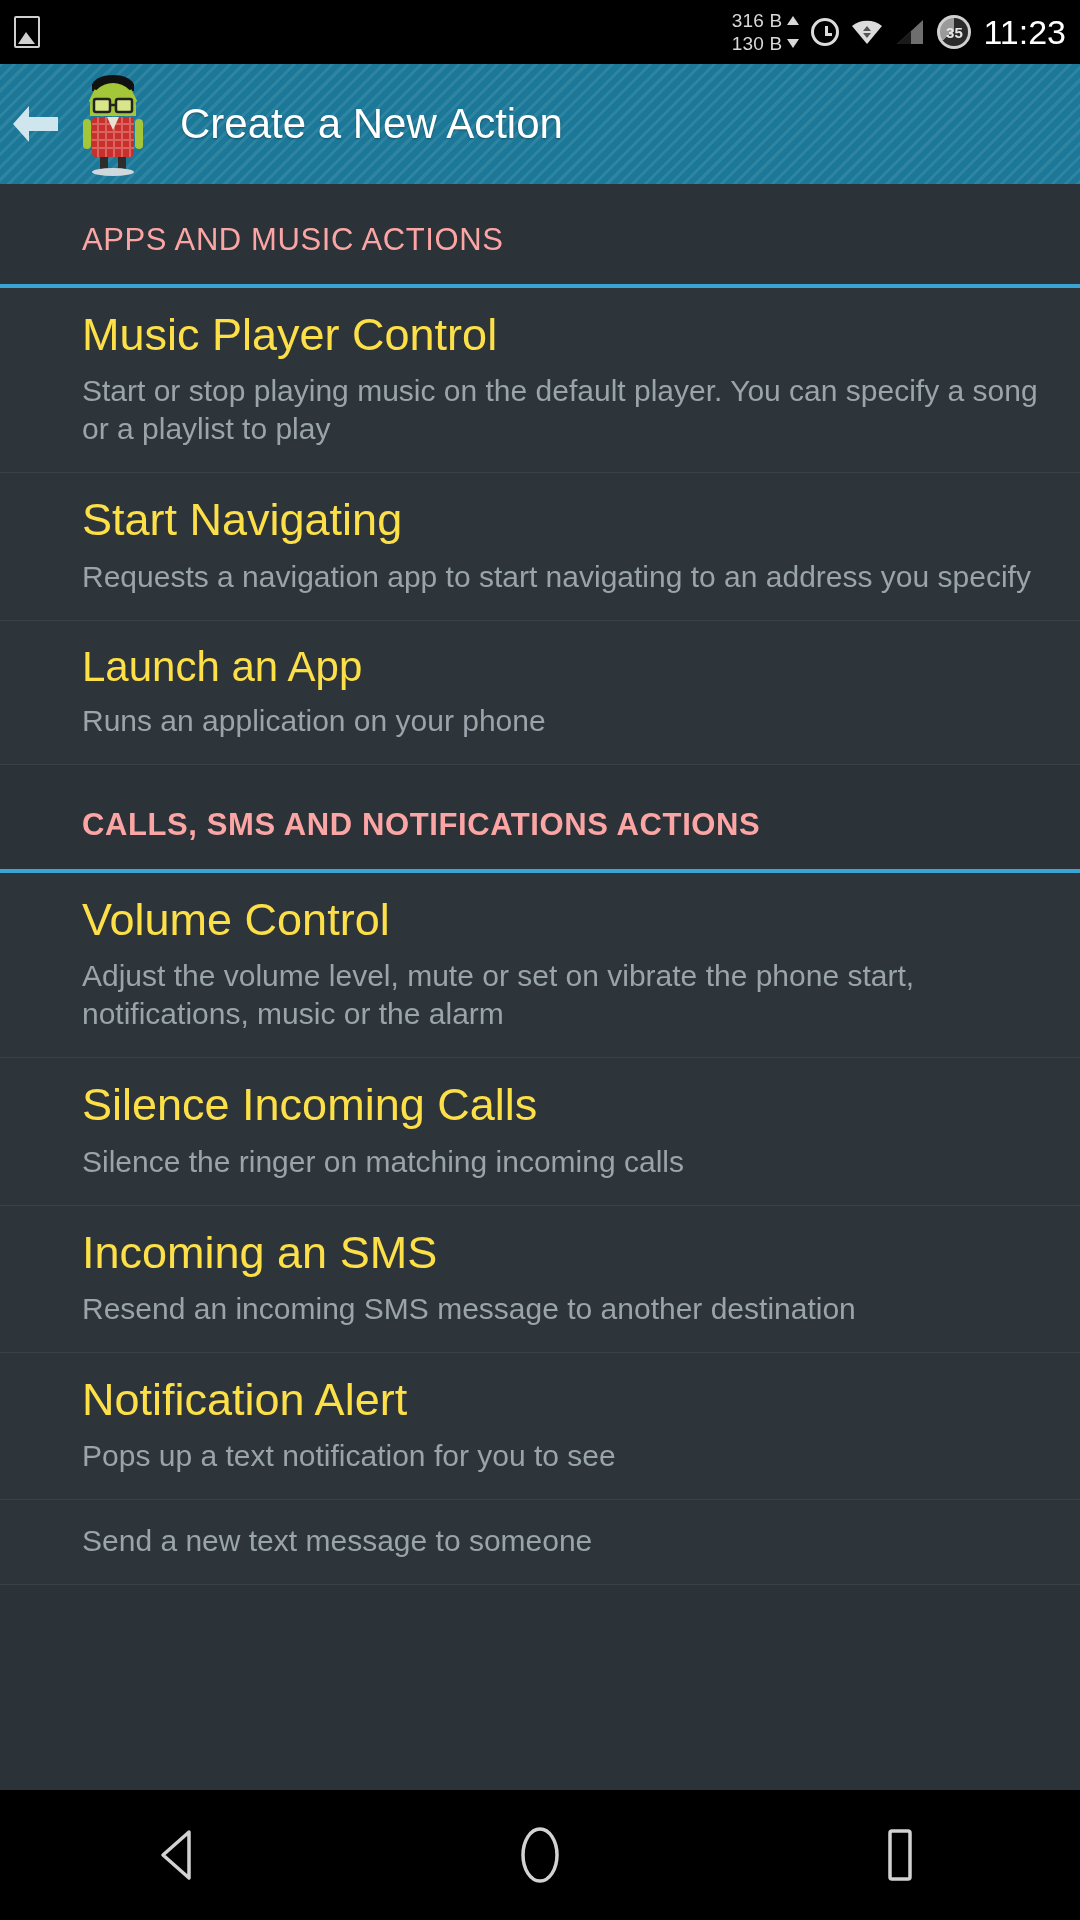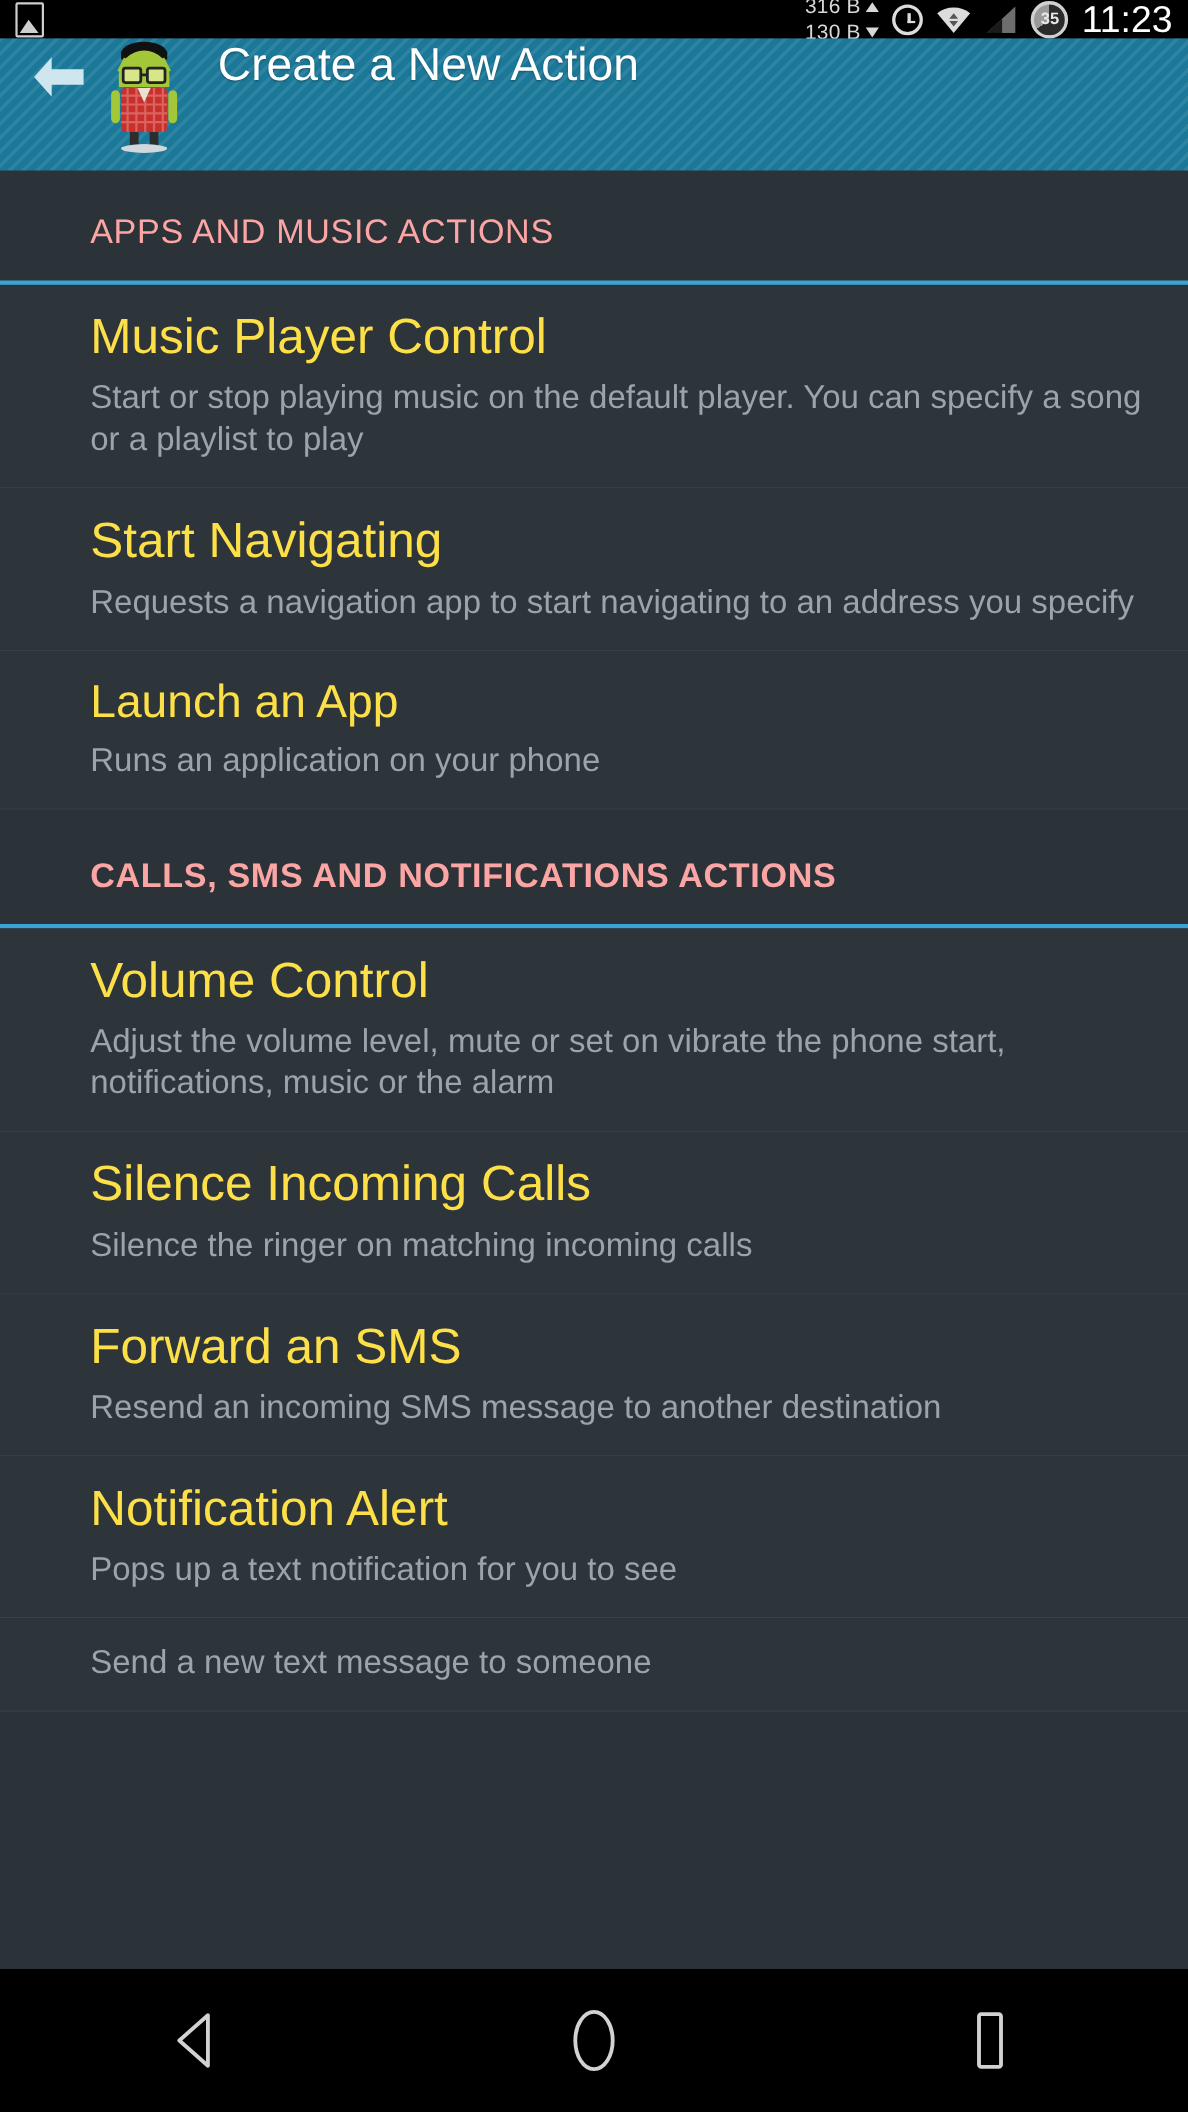--- a/index.html
+++ b/index.html
@@ -6,21 +6,21 @@
   html, body {
     width:1080px; height:1920px;
     background:#000;
     font-family:"Liberation Sans", sans-serif;
     overflow:hidden;
   }
   #screen { width:1080px; height:1920px; position:relative; background:#2b3238; }
 
   
   .statusbar {
-    height:35px; width:100%;
+    height:64px; width:100%;
     background:#000; color:#e8e8e8;
     display:flex; align-items:center;
     padding:0 14px;
     position:relative;
   }
   .sb-left { display:flex; align-items:center; gap:10px; }
   .sb-right {
     margin-left:auto; display:flex; align-items:center; gap:12px;
   }
   .gallery-ico {
@@ -63,22 +63,22 @@
   .clock-txt{font-size:34px;color:#fff;letter-spacing:0px;line-height:34px;}
 
   
   .actionbar{
     height:120px;width:100%;
     background:#1b7898;
     background-image:repeating-linear-gradient(
       -45deg,
       rgba(255,255,255,.085) 0px, rgba(255,255,255,.085) 3px,
       rgba(0,0,0,0) 3px, rgba(0,0,0,0) 9px);
-    display:flex;align-items:flex-start;
-    padding-left:18px; position:relative;
+    display:flex;align-items:center;
+    position:relative;
   }
   .back-arrow{ width:70px;height:70px;display:flex;align-items:center;justify-content:center; flex:0 0 auto;}
   .app-mascot{ width:78px;height:104px;margin-left:4px;flex:0 0 auto;position:relative;}
   .ab-title{
     color:#ffffff;font-size:42px;line-height:48px;margin-left:28px;
     text-shadow:0 1px 2px rgba(0,0,0,.35);
   }
 
   
   .list{ background:#2b3238; width:100%; }
@@ -225,21 +225,21 @@
       <div class="title big">Volume Control</div>
       <div class="desc">Adjust the volume level, mute or set on vibrate the phone start, notifications, music or the alarm</div>
     </div>
 
     <div class="row">
       <div class="title big">Silence Incoming Calls</div>
       <div class="desc">Silence the ringer on matching incoming calls</div>
     </div>
 
     <div class="row">
-      <div class="title big">Forward an SMS</div>
+      <div class="title big">Incoming an SMS</div>
       <div class="desc">Resend an incoming SMS message to another destination</div>
     </div>
 
     <div class="row">
       <div class="title big">Notification Alert</div>
       <div class="desc">Pops up a text notification for you to see</div>
     </div>
 
     <div class="row">
       <div class="desc">Send a new text message to someone</div>

